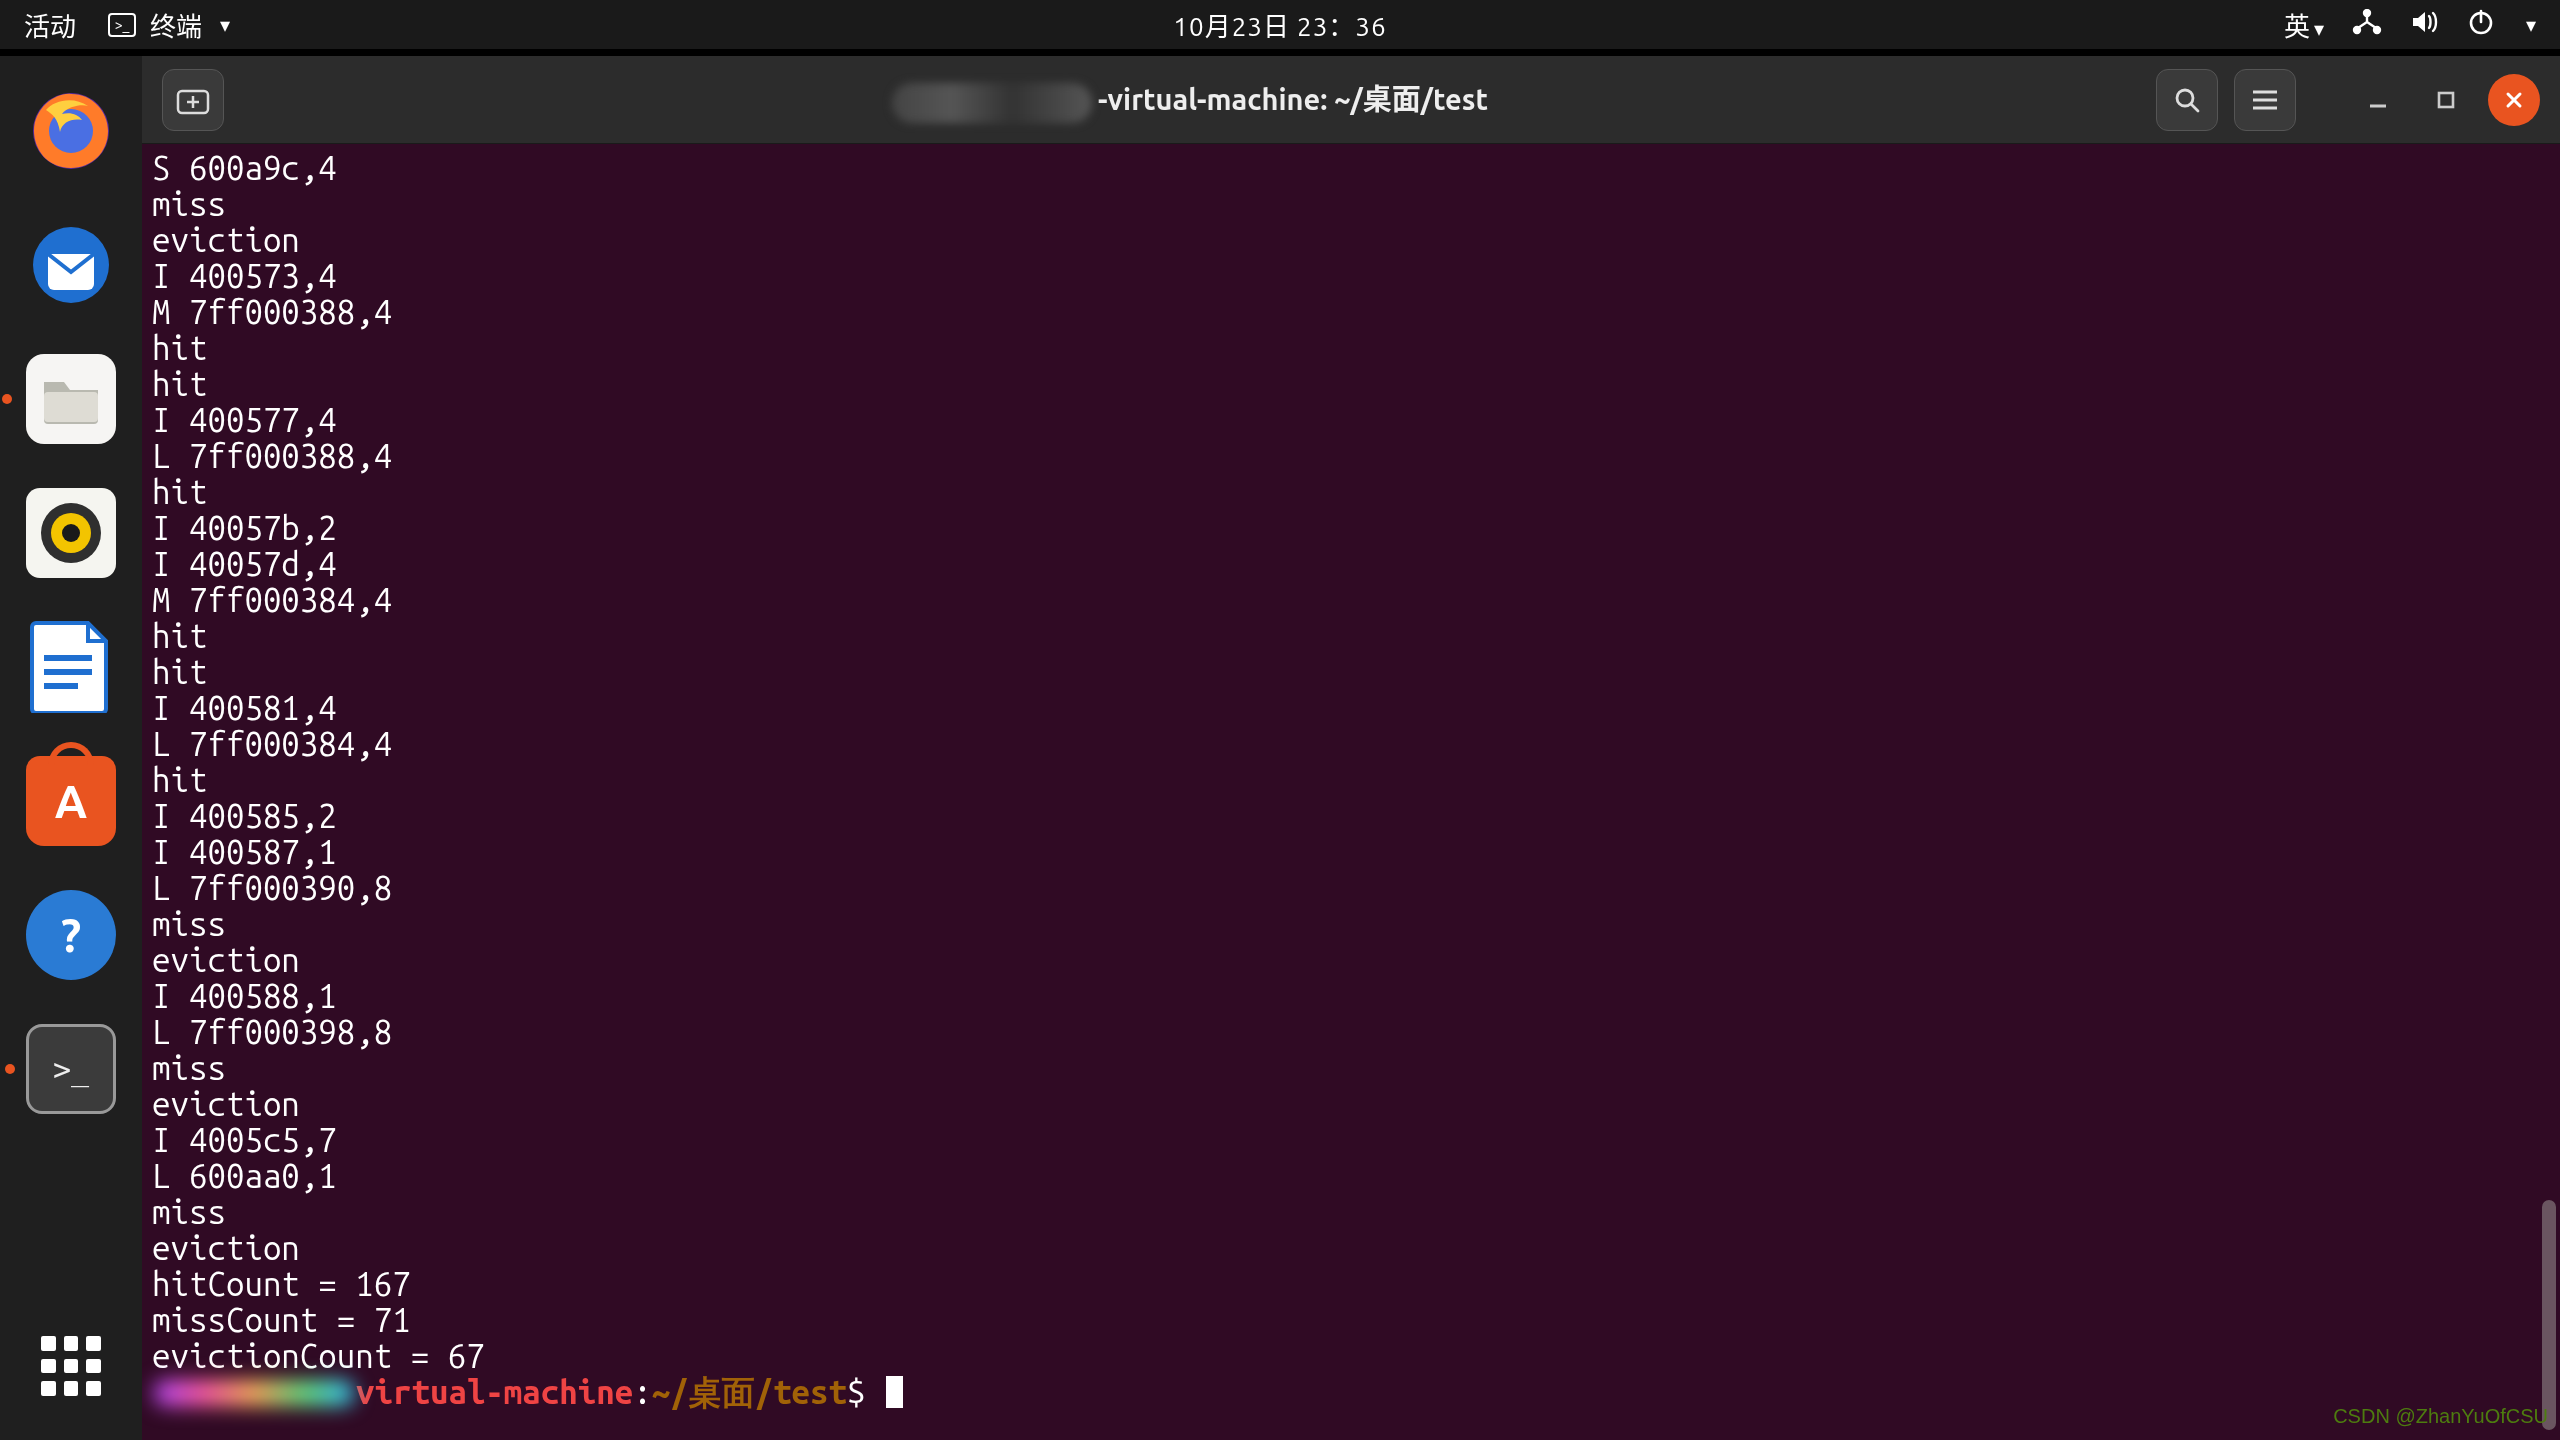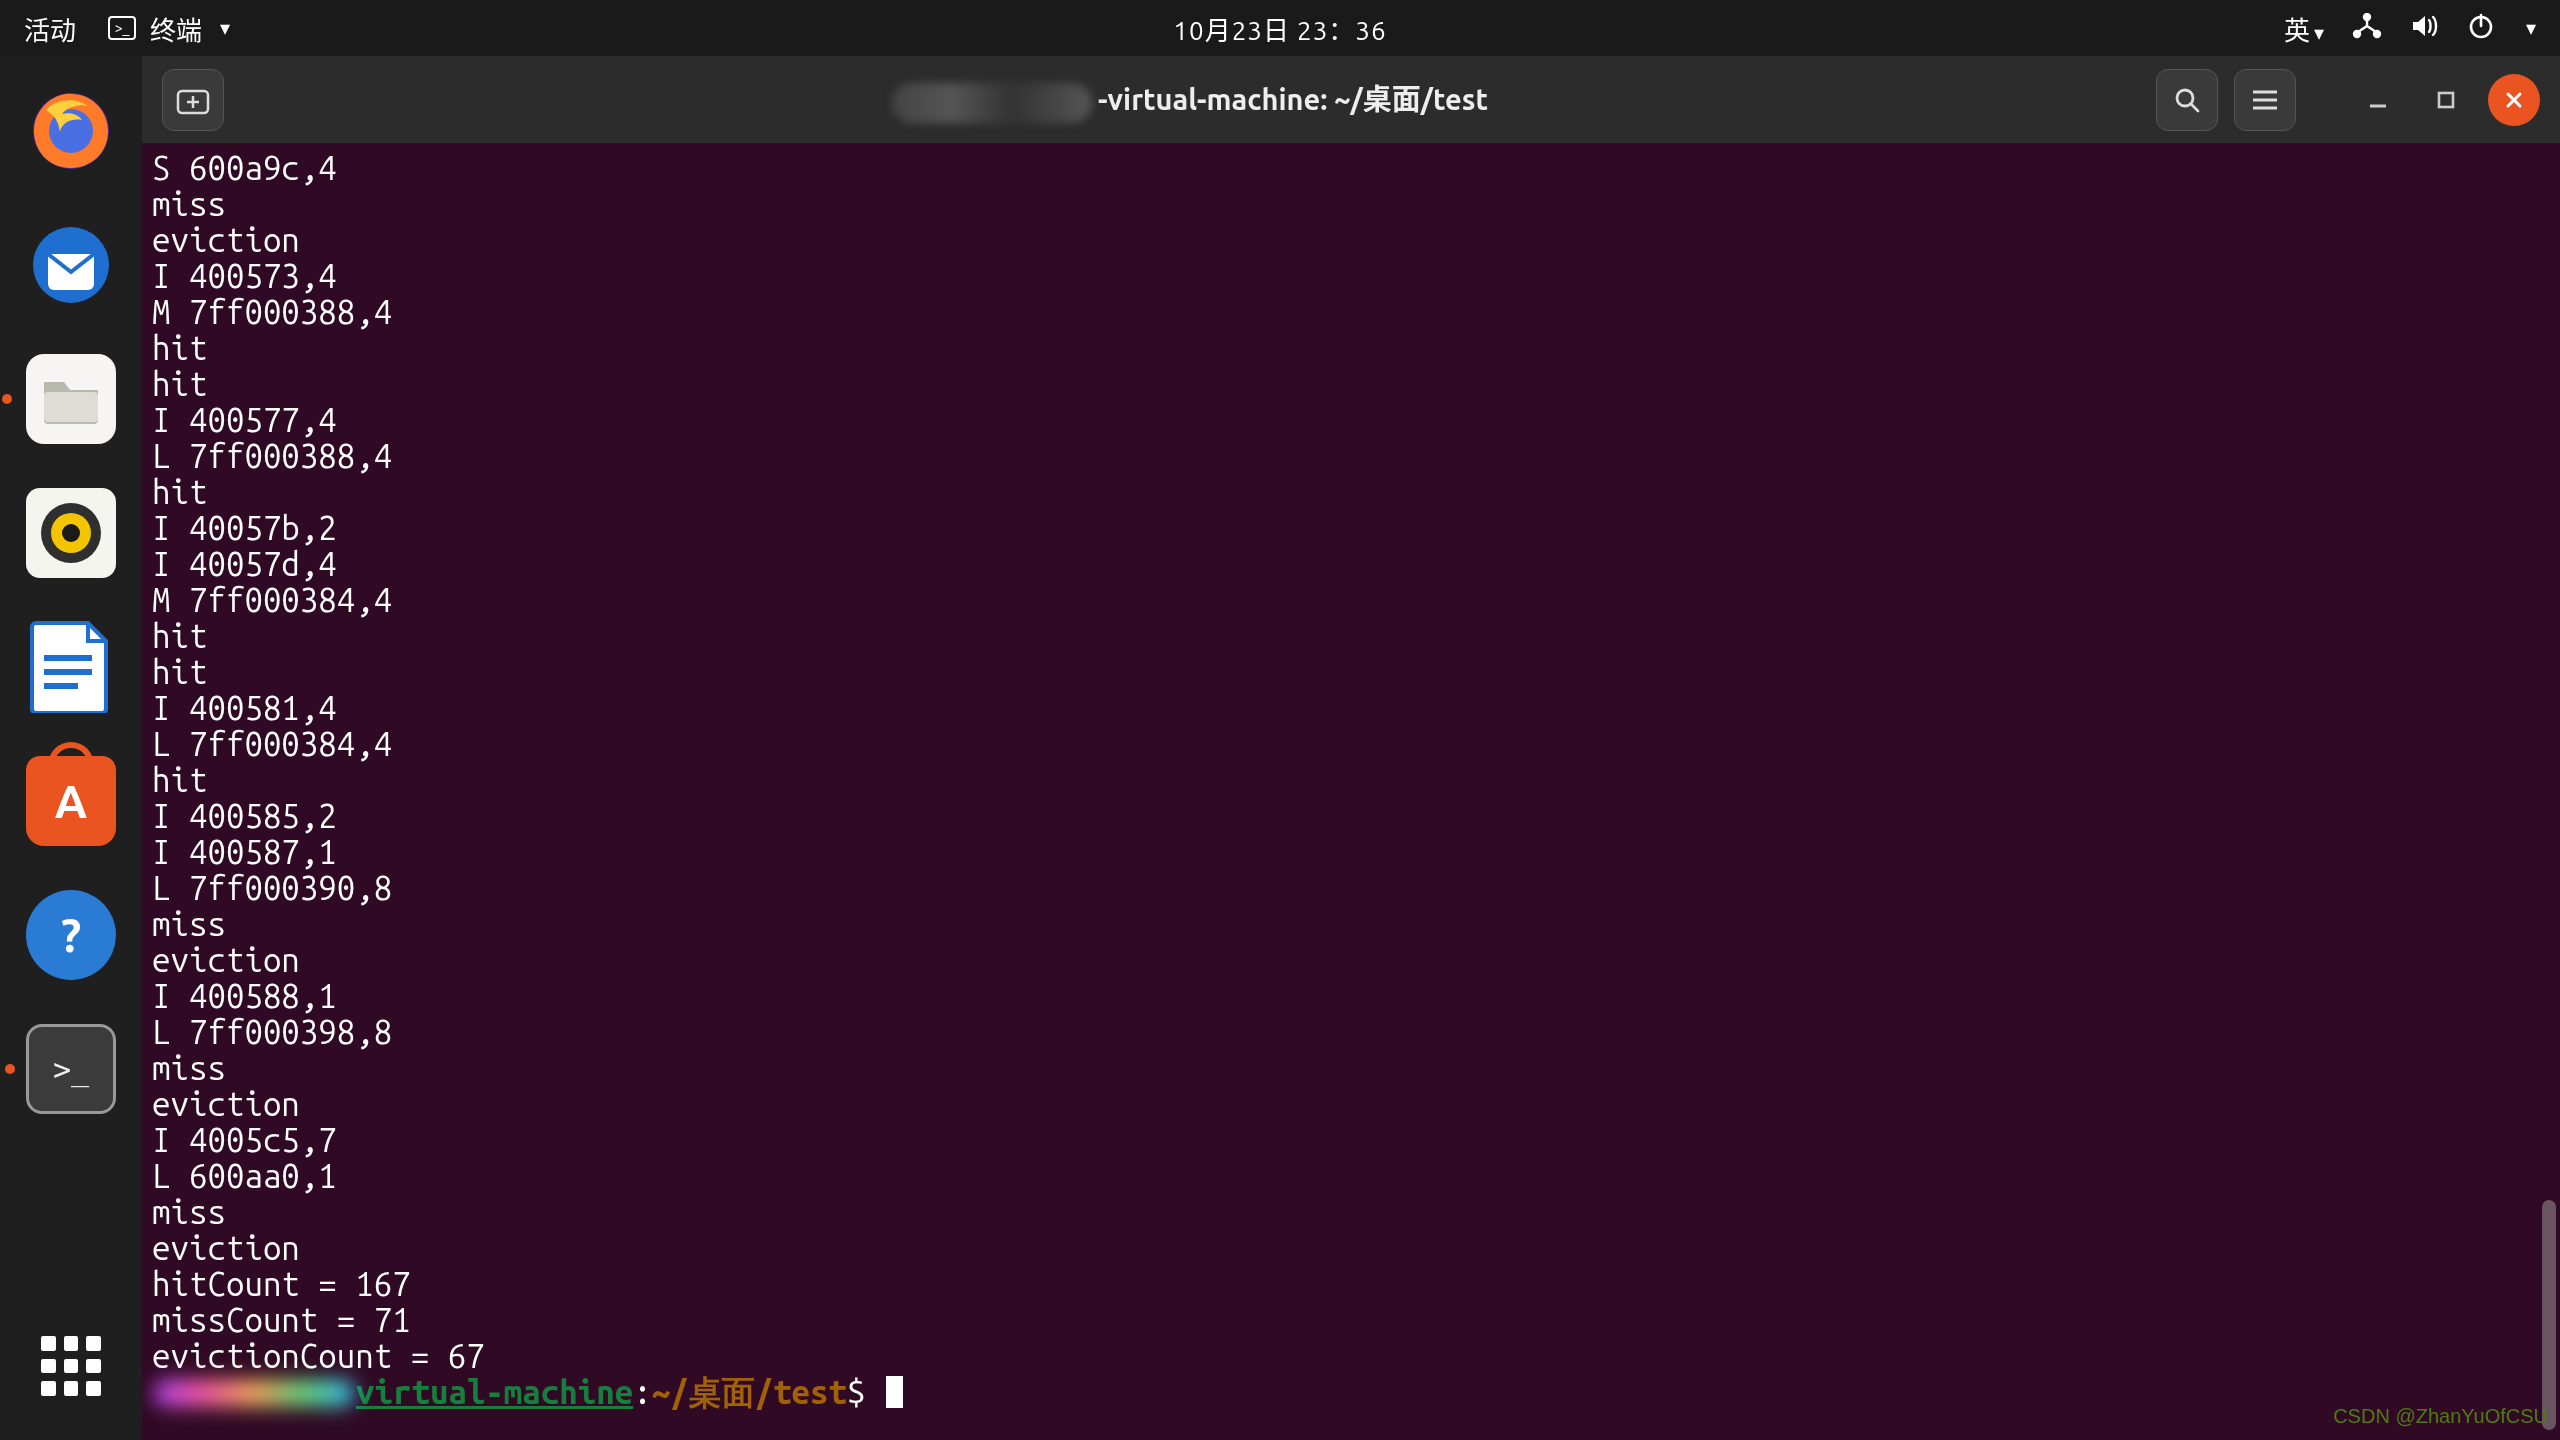--- a/index.html
+++ b/index.html
@@ -9,21 +9,21 @@
     overflow: hidden;
     font-family: "Ubuntu", "Noto Sans CJK SC", sans-serif;
     background: #000;
     color: #fff;
   }
 
   
   .topbar {
     position: absolute;
     top: 0; left: 0; right: 0;
-    height: 56px;
+    height: 49px;
     background: #1a1a1a;
     display: flex;
     align-items: center;
     padding: 0 24px;
     font-size: 26px;
     font-weight: 400;
   }
   .topbar .left   { display: flex; align-items: center; gap: 32px; }
   .topbar .center { position: absolute; left: 50%; transform: translateX(-50%); letter-spacing: 1px; }
   .topbar .right  { margin-left: auto; display: flex; align-items: center; gap: 28px; }
@@ -150,21 +150,21 @@
     flex: 1;
     padding: 6px 10px 0 10px;
     font-family: "Ubuntu Mono","DejaVu Sans Mono",monospace;
     font-size: 33px;
     line-height: 36px;
     color: #fff;
     white-space: pre;
     overflow: hidden;
     position: relative;
   }
-  .prompt .host { color: #15803d; font-weight: 600; text-decoration: underline; }
+  .prompt .host { color: #ef4444; font-weight: 600; }
   .prompt .path { color: #a16207; font-weight: 600; }
   .cursor {
     display: inline-block;
     width: 17px; height: 32px;
     background: #fff;
     vertical-align: -4px;
     margin-left: 2px;
   }
 
   .scrollbar {

